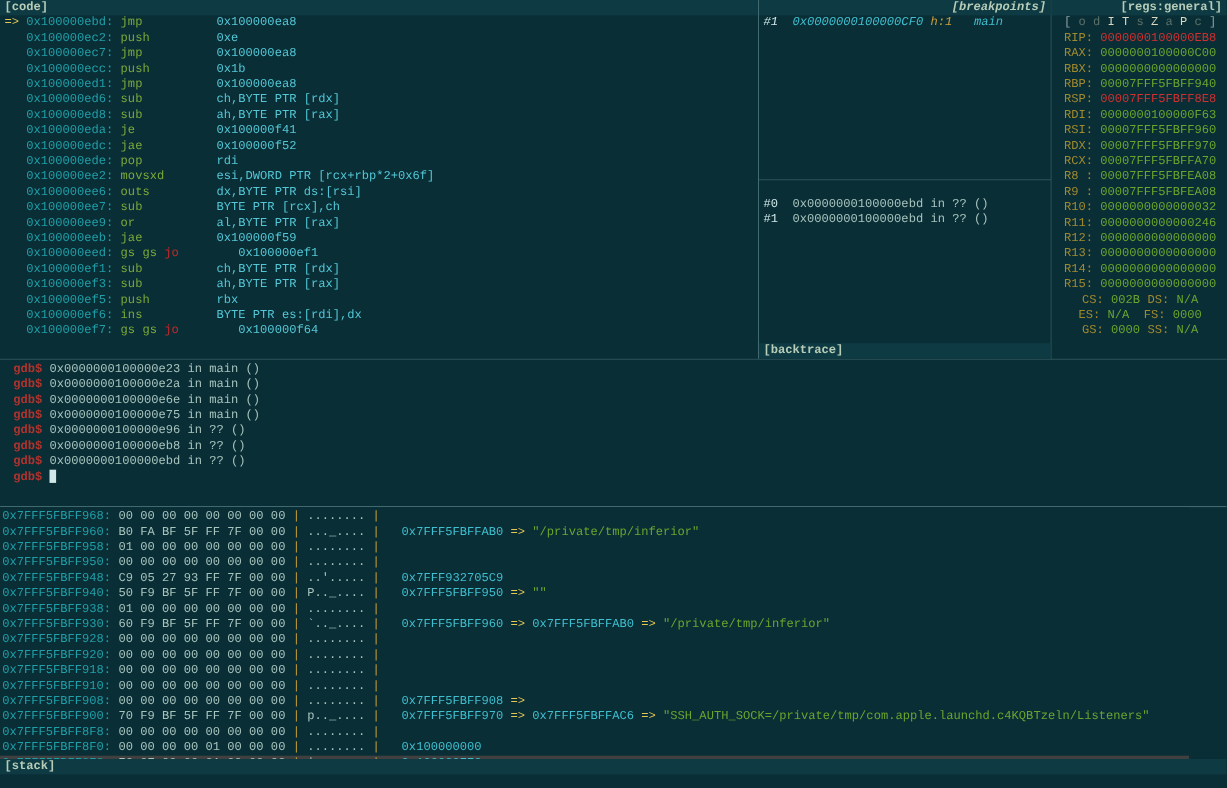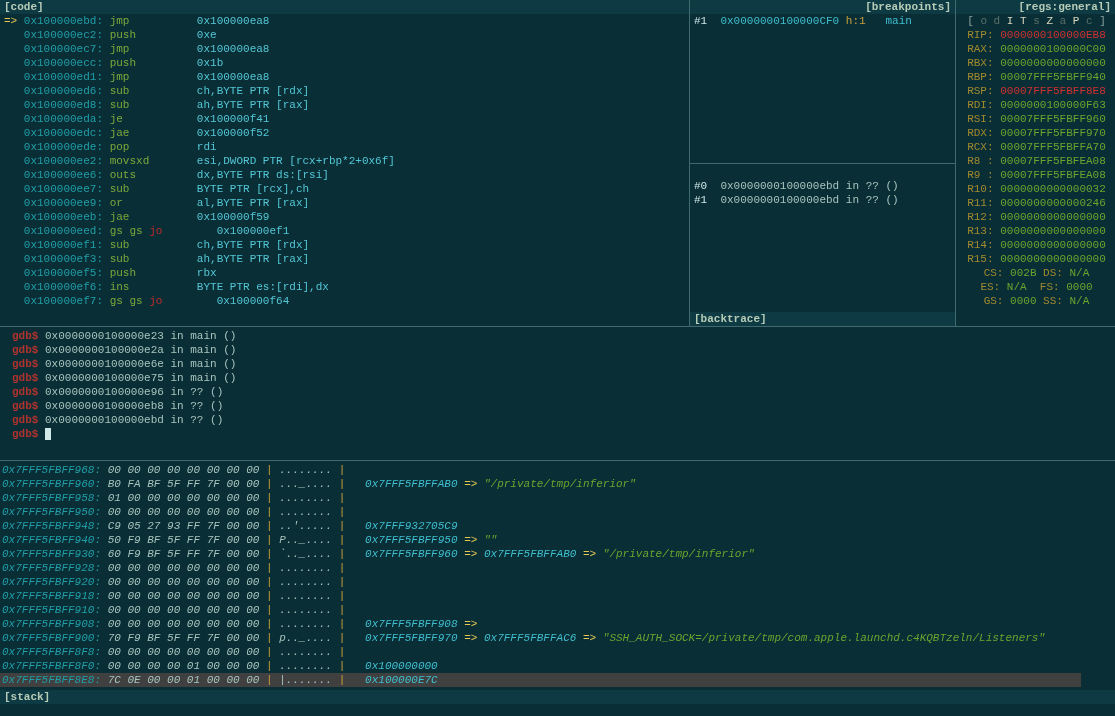--- a/index.html
+++ b/index.html
@@ -99,21 +99,21 @@
       <div class="codeline"><span class="dim">   </span><span class="addr">0x100000eeb: </span><span class="mn">jae    </span><span class="ops">0x100000f59</span></div>
       <div class="codeline"><span class="dim">   </span><span class="addr">0x100000eed: </span><span class="mn">gs gs </span><span class="jne">jo  </span><span class="ops">0x100000ef1</span></div>
       <div class="codeline"><span class="dim">   </span><span class="addr">0x100000ef1: </span><span class="mn">sub    </span><span class="ops">ch,BYTE PTR [rdx]</span></div>
       <div class="codeline"><span class="dim">   </span><span class="addr">0x100000ef3: </span><span class="mn">sub    </span><span class="ops">ah,BYTE PTR [rax]</span></div>
       <div class="codeline"><span class="dim">   </span><span class="addr">0x100000ef5: </span><span class="mn">push   </span><span class="ops">rbx</span></div>
       <div class="codeline"><span class="dim">   </span><span class="addr">0x100000ef6: </span><span class="mn">ins    </span><span class="ops">BYTE PTR es:[rdi],dx</span></div>
       <div class="codeline"><span class="dim">   </span><span class="addr">0x100000ef7: </span><span class="mn">gs gs </span><span class="jne">jo  </span><span class="ops">0x100000f64</span></div>
     </div>
 </div>
 
-<div class="pane" style="left:690px; top:0; width:265px; height:163px;">
+<div class="pane" style="left:690px; top:0; width:265px; height:163px;font-style:italic;">
   <div class="titlebar">
     <span class="right hdr">[breakpoints]</span>
   </div>
   <div id="bp-body" style="position:absolute; top:14px; left:0; right:0;">
       <div class="codeline"><span class="white">#1  </span><span class="cyan">0x0000000100000CF0 </span><span class="gold">h:1   </span><span class="cyan">main</span></div>
     </div>
 </div>
 
 <div class="pane" style="left:690px; top:164px; width:265px; height:162px;">
   <div id="bt-body" style="position:absolute; top:15px; left:0; right:0;">
@@ -160,28 +160,29 @@
       <div class="gline"><span class="gdb">gdb$ </span><span class="txt">0x0000000100000e2a in main ()</span></div>
       <div class="gline"><span class="gdb">gdb$ </span><span class="txt">0x0000000100000e6e in main ()</span></div>
       <div class="gline"><span class="gdb">gdb$ </span><span class="txt">0x0000000100000e75 in main ()</span></div>
       <div class="gline"><span class="gdb">gdb$ </span><span class="txt">0x0000000100000e96 in ?? ()</span></div>
       <div class="gline"><span class="gdb">gdb$ </span><span class="txt">0x0000000100000eb8 in ?? ()</span></div>
       <div class="gline"><span class="gdb">gdb$ </span><span class="txt">0x0000000100000ebd in ?? ()</span></div>
       <div class="gline"><span class="gdb">gdb$ </span><span class="cursor"></span></div>
     </div>
 </div>
 
-<div class="pane" style="left:0; top:461px; width:1081px; height:241px;font-style:italic;">
+<div class="pane" style="left:0; top:461px; width:1081px; height:241px;">
   <div id="stack-body" style="position:absolute; top:2px; left:0; right:0;">
       <div class="hexline"><span class="addr">0x7FFF5FBFF968: </span><span class="txt">00 00 00 00 00 00 00 00 </span><span class="gold">| </span><span class="txt">........ </span><span class="gold">|   </span></div>
       <div class="hexline"><span class="addr">0x7FFF5FBFF960: </span><span class="txt">B0 FA BF 5F FF 7F 00 00 </span><span class="gold">| </span><span class="txt">..._.... </span><span class="gold">|   </span><span class="cyan">0x7FFF5FBFFAB0 </span><span class="arrow-yellow">=&gt; </span><span class="green">"/private/tmp/inferior"</span></div>
       <div class="hexline"><span class="addr">0x7FFF5FBFF958: </span><span class="txt">01 00 00 00 00 00 00 00 </span><span class="gold">| </span><span class="txt">........ </span><span class="gold">|   </span></div>
       <div class="hexline"><span class="addr">0x7FFF5FBFF950: </span><span class="txt">00 00 00 00 00 00 00 00 </span><span class="gold">| </span><span class="txt">........ </span><span class="gold">|   </span></div>
       <div class="hexline"><span class="addr">0x7FFF5FBFF948: </span><span class="txt">C9 05 27 93 FF 7F 00 00 </span><span class="gold">| </span><span class="txt">..'..... </span><span class="gold">|   </span><span class="cyan">0x7FFF932705C9 </span></div>
       <div class="hexline"><span class="addr">0x7FFF5FBFF940: </span><span class="txt">50 F9 BF 5F FF 7F 00 00 </span><span class="gold">| </span><span class="txt">P.._.... </span><span class="gold">|   </span><span class="cyan">0x7FFF5FBFF950 </span><span class="arrow-yellow">=&gt; </span><span class="green">""</span></div>
+      <div class="hexline"><span class="addr">0x7FFF5FBFF938: </span><span class="txt">01 00 00 00 00 00 00 00 </span><span class="gold">| </span><span class="txt">........ </span><span class="gold">|   </span></div>
       <div class="hexline"><span class="addr">0x7FFF5FBFF930: </span><span class="txt">60 F9 BF 5F FF 7F 00 00 </span><span class="gold">| </span><span class="txt">`.._.... </span><span class="gold">|   </span><span class="cyan">0x7FFF5FBFF960 </span><span class="arrow-yellow">=&gt; </span><span class="cyan">0x7FFF5FBFFAB0 </span><span class="arrow-yellow">=&gt; </span><span class="green">"/private/tmp/inferior"</span></div>
       <div class="hexline"><span class="addr">0x7FFF5FBFF928: </span><span class="txt">00 00 00 00 00 00 00 00 </span><span class="gold">| </span><span class="txt">........ </span><span class="gold">|   </span></div>
       <div class="hexline"><span class="addr">0x7FFF5FBFF920: </span><span class="txt">00 00 00 00 00 00 00 00 </span><span class="gold">| </span><span class="txt">........ </span><span class="gold">|   </span></div>
       <div class="hexline"><span class="addr">0x7FFF5FBFF918: </span><span class="txt">00 00 00 00 00 00 00 00 </span><span class="gold">| </span><span class="txt">........ </span><span class="gold">|   </span></div>
       <div class="hexline"><span class="addr">0x7FFF5FBFF910: </span><span class="txt">00 00 00 00 00 00 00 00 </span><span class="gold">| </span><span class="txt">........ </span><span class="gold">|   </span></div>
       <div class="hexline"><span class="addr">0x7FFF5FBFF908: </span><span class="txt">00 00 00 00 00 00 00 00 </span><span class="gold">| </span><span class="txt">........ </span><span class="gold">|   </span><span class="cyan">0x7FFF5FBFF908 </span><span class="arrow-yellow">=&gt; </span></div>
       <div class="hexline"><span class="addr">0x7FFF5FBFF900: </span><span class="txt">70 F9 BF 5F FF 7F 00 00 </span><span class="gold">| </span><span class="txt">p.._.... </span><span class="gold">|   </span><span class="cyan">0x7FFF5FBFF970 </span><span class="arrow-yellow">=&gt; </span><span class="cyan">0x7FFF5FBFFAC6 </span><span class="arrow-yellow">=&gt; </span><span class="green">"SSH_AUTH_SOCK=/private/tmp/com.apple.launchd.c4KQBTzeln/Listeners"</span></div>
       <div class="hexline"><span class="addr">0x7FFF5FBFF8F8: </span><span class="txt">00 00 00 00 00 00 00 00 </span><span class="gold">| </span><span class="txt">........ </span><span class="gold">|   </span></div>
       <div class="hexline"><span class="addr">0x7FFF5FBFF8F0: </span><span class="txt">00 00 00 00 01 00 00 00 </span><span class="gold">| </span><span class="txt">........ </span><span class="gold">|   </span><span class="cyan">0x100000000 </span></div>
       <div class="hexline highlight-row"><span class="addr">0x7FFF5FBFF8E8: </span><span class="txt">7C 0E 00 00 01 00 00 00 </span><span class="gold">| </span><span class="txt">|....... </span><span class="gold">|   </span><span class="cyan">0x100000E7C </span></div>

